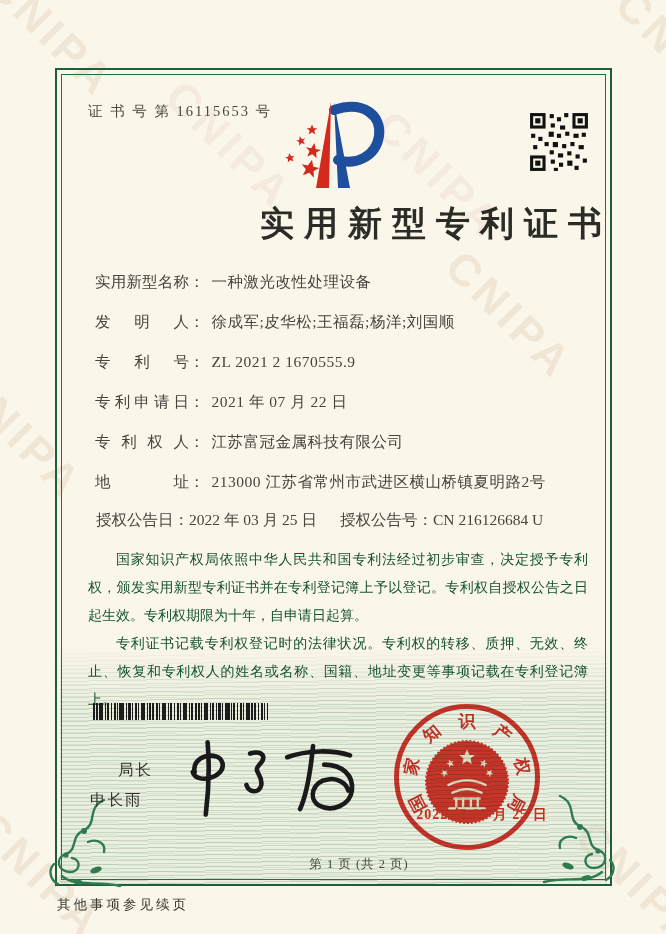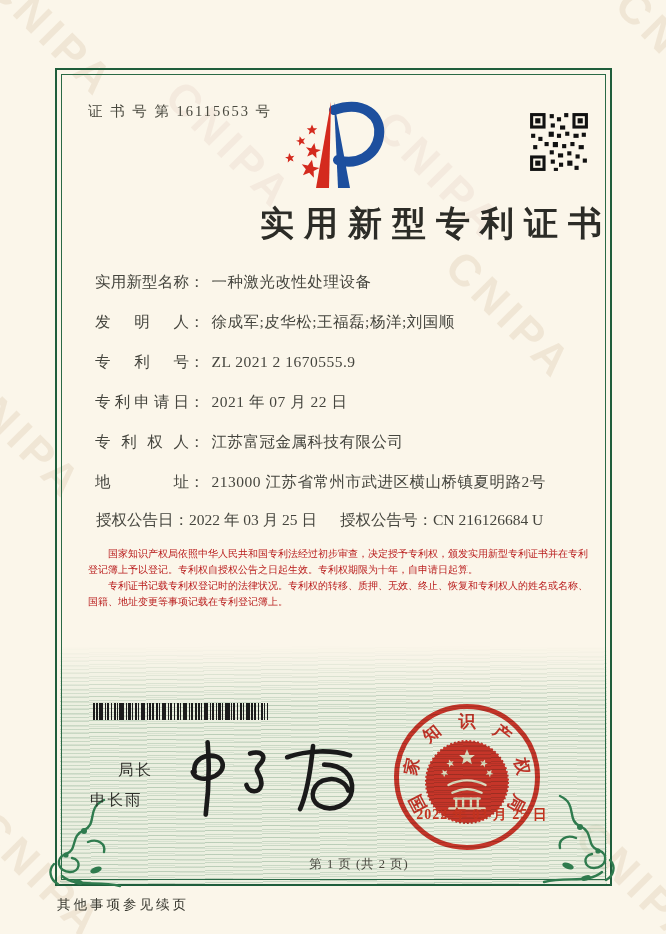--- a/index.html
+++ b/index.html
@@ -53,21 +53,21 @@
   .fields { position:absolute; left:88px; top:272px; width:505px; z-index:4; }
   .frow { position:absolute; left:7px; font-size:15.5px; white-space:nowrap; }
   .frow .lbl { display:inline-block; width:94px; text-align:justify; text-align-last:justify; vertical-align:top; }
   .frow .colon { display:inline-block; }
   .frow .val { display:inline-block; margin-left:7px; letter-spacing:0.5px; }
   .r0{top:0px;} .r1{top:40px;} .r2{top:80px;} .r3{top:120px;} .r4{top:160px;} .r5{top:200px;}
   .grant-row { position:absolute; left:8px; top:238px; width:505px; font-size:15.5px; white-space:nowrap; }
   .grant-right { position:absolute; left:244px; top:0; }
   
   .paras { position:absolute; left:88px; top:546px; width:500px; z-index:4; }
-  .paras p { font-size:10px; line-height:16px; text-indent:2em; text-align:justify; color:#b91c1c; }
+  .paras p { font-size:14px; line-height:28px; text-indent:2em; text-align:justify; color:#14532d; }
   
   .barcode {
     position:absolute; left:93px; top:703px; width:175px; height:17px; z-index:4;
     background-image:
       repeating-linear-gradient(90deg,#1c1c1c 0 1px,transparent 1px 3px),
       repeating-linear-gradient(90deg,#1c1c1c 0 2px,transparent 2px 7px),
       repeating-linear-gradient(90deg,transparent 0 4px,#1c1c1c 4px 5px,transparent 5px 11px);
   }
   
   .sign-role { position:absolute; left:90px; top:760px; font-size:15.5px; letter-spacing:2px; color:#2f2f2a; z-index:4;margin-left:28px; }

